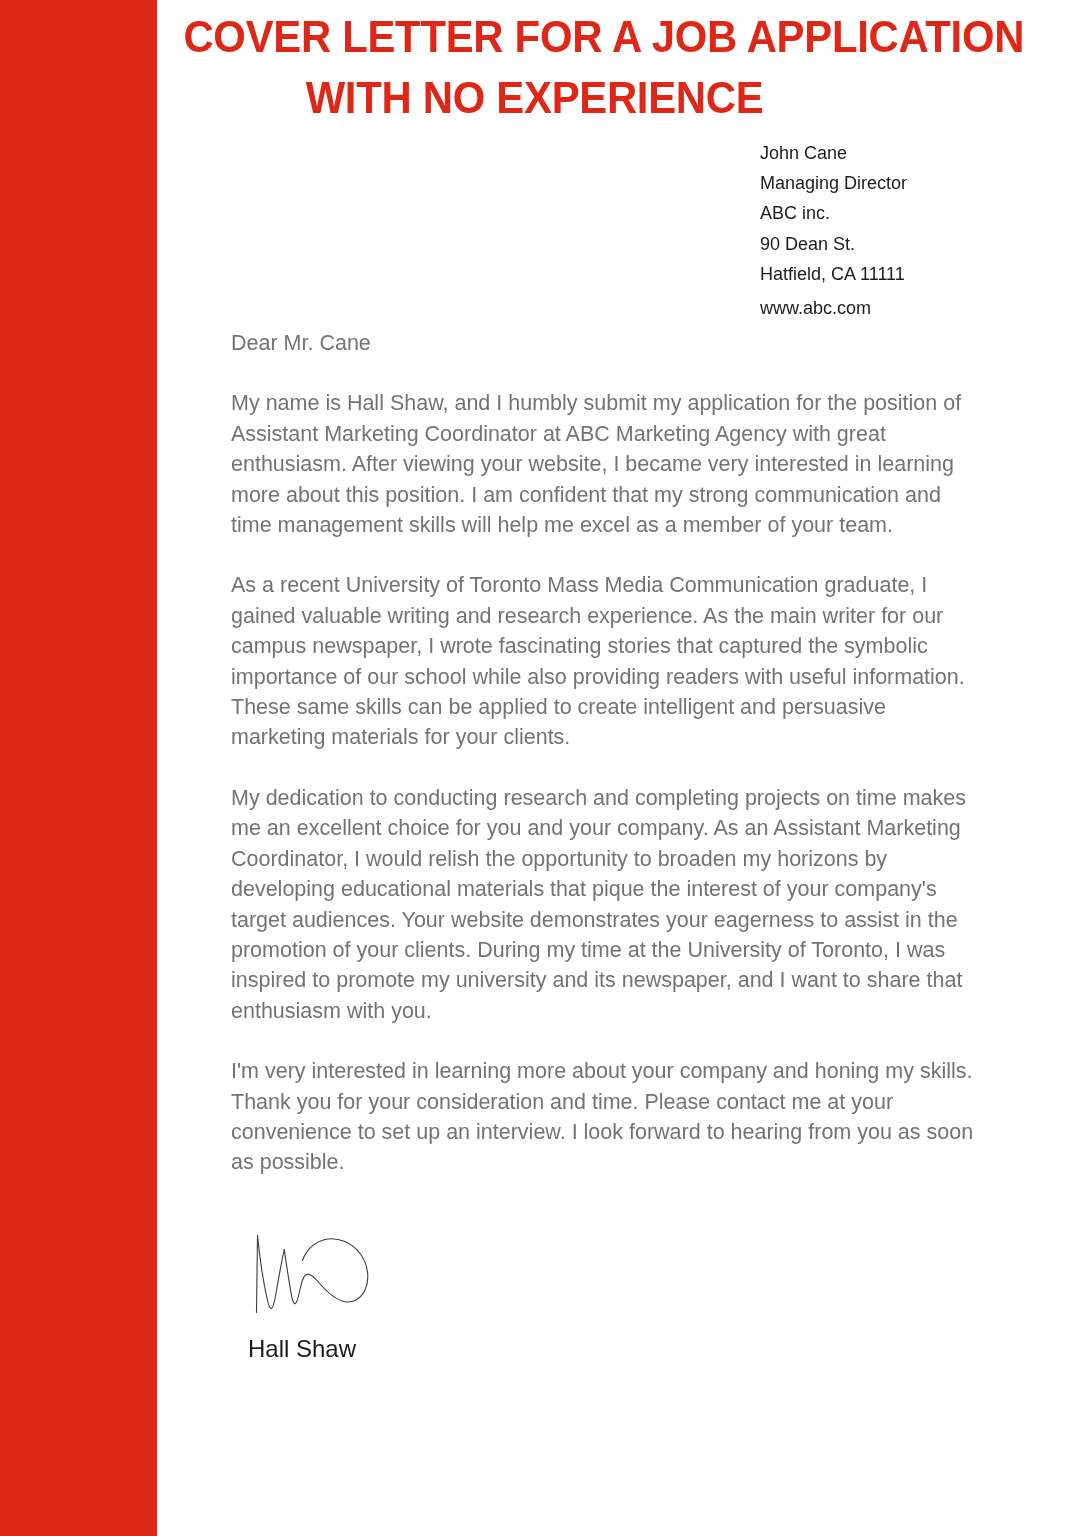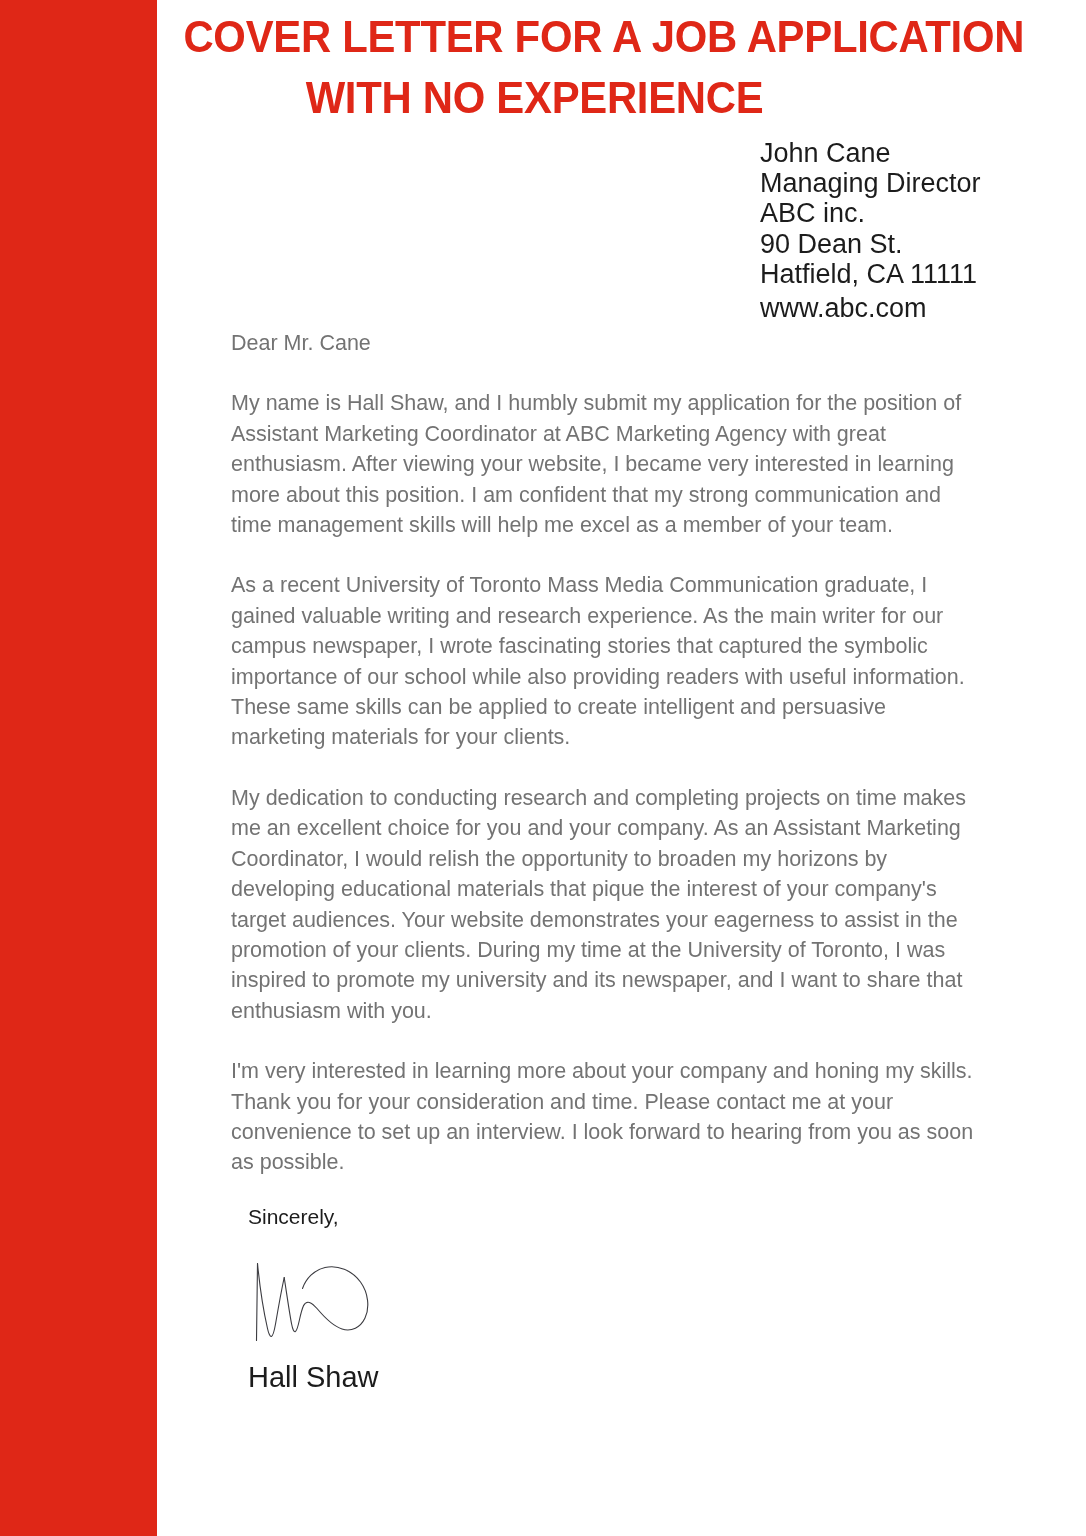--- a/index.html
+++ b/index.html
@@ -54,21 +54,21 @@
     white-space: nowrap;
   }
 
   
   #recipient-block {
     position: absolute;
     left: 760px;
     top: 138px;
     width: 300px;
     color: #1c1c1c;
-    font-size: 27px;
+    font-size: 18px;
     line-height: 30.2px;
   }
   #recipient-block .addr-line {
     display: block;
     white-space: nowrap;
   }
   #recipient-website {
     display: block;
     margin-top: 4px;
     white-space: nowrap;
@@ -112,21 +112,21 @@
   }
   #signature-image {
     display: block;
     margin-top: 8px;
     width: 130px;
     height: 108px;
   }
   #signature-name {
     display: block;
     margin-top: 16px;
-    font-size: 29px;
+    font-size: 24px;
   }
 </style>
 </head>
 <body>
 
 <div id="page">
 
   <div id="sidebar-accent"></div>
 
   <div id="title-block">
@@ -145,21 +145,20 @@
 
   <div id="letter-body">
     <span id="salutation">Dear Mr. Cane</span>
     <p class="body-paragraph">My name is Hall Shaw, and I humbly submit my application for the position of Assistant Marketing Coordinator at ABC Marketing Agency with great enthusiasm. After viewing your website, I became very interested in learning more about this position. I am confident that my strong communication and time management skills will help me excel as a member of your team.</p>
     <p class="body-paragraph">As a recent University of Toronto Mass Media Communication graduate, I gained valuable writing and research experience. As the main writer for our campus newspaper, I wrote fascinating stories that captured the symbolic importance of our school while also providing readers with useful information. These same skills can be applied to create intelligent and persuasive marketing materials for your clients.</p>
     <p class="body-paragraph">My dedication to conducting research and completing projects on time makes me an excellent choice for you and your company. As an Assistant Marketing Coordinator, I would relish the opportunity to broaden my horizons by developing educational materials that pique the interest of your company's target audiences. Your website demonstrates your eagerness to assist in the promotion of your clients. During my time at the University of Toronto, I was inspired to promote my university and its newspaper, and I want to share that enthusiasm with you.</p>
     <p class="body-paragraph">I'm very interested in learning more about your company and honing my skills. Thank you for your consideration and time. Please contact me at your convenience to set up an interview. I look forward to hearing from you as soon as possible.</p>
   </div>
 
   <div id="closing-block">
-    <span id="closing-salutation">Sincerely,</span>
 
     <svg id="signature-image" viewBox="0 0 130 108" xmlns="http://www.w3.org/2000/svg">
       <g fill="none" stroke="#3b3b40" stroke-width="1.1" stroke-linecap="round" stroke-linejoin="round">
         <path d="M8.5 101.5 L9.5 24.5"></path>
         <path d="M9.5 24.5 C11.5 45, 15.5 72, 19.5 89.5 C20.6 94.6, 22.1 97.8, 23.4 97.4 C24.9 96.9, 26.2 92.6, 27.6 84.5 C30.0 70.5, 33.2 52.5, 36.2 38.5"></path>
         <path d="M36.2 38.5 C38.4 52.5, 41.2 72.5, 43.6 85.0 C44.6 90.2, 45.9 93.2, 47.2 92.7 C48.5 92.2, 49.8 88.4, 51.3 81.5 C52.5 75.9, 54.0 70.0, 55.6 66.5"></path>
         <path d="M55.6 66.5 C58.6 60.8, 63.5 63.0, 69.0 69.5 C76.0 77.8, 84.5 87.0, 94.0 90.0 C103.5 93.0, 112.5 88.5, 117.0 79.0 C121.8 68.9, 120.5 54.0, 112.5 43.0 C104.0 31.3, 89.5 25.5, 77.0 28.5 C66.0 31.1, 58.0 39.5, 54.5 49.5"></path>
       </g>
     </svg>
 

